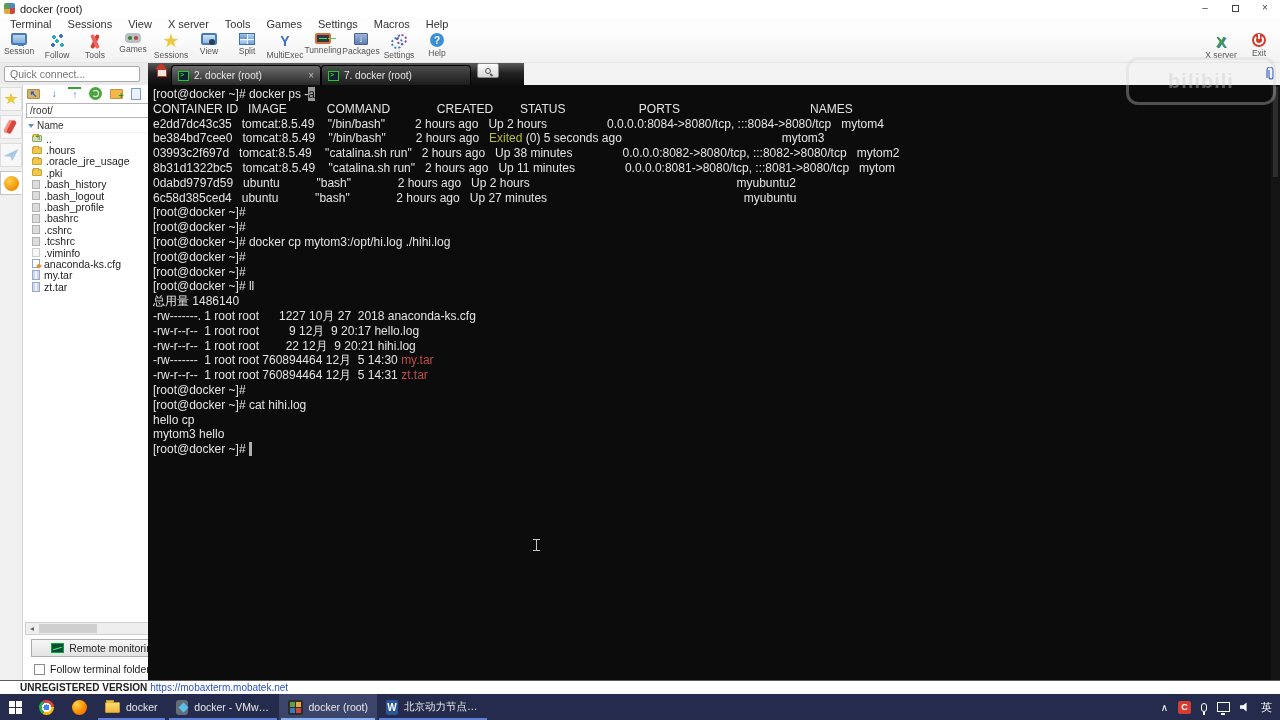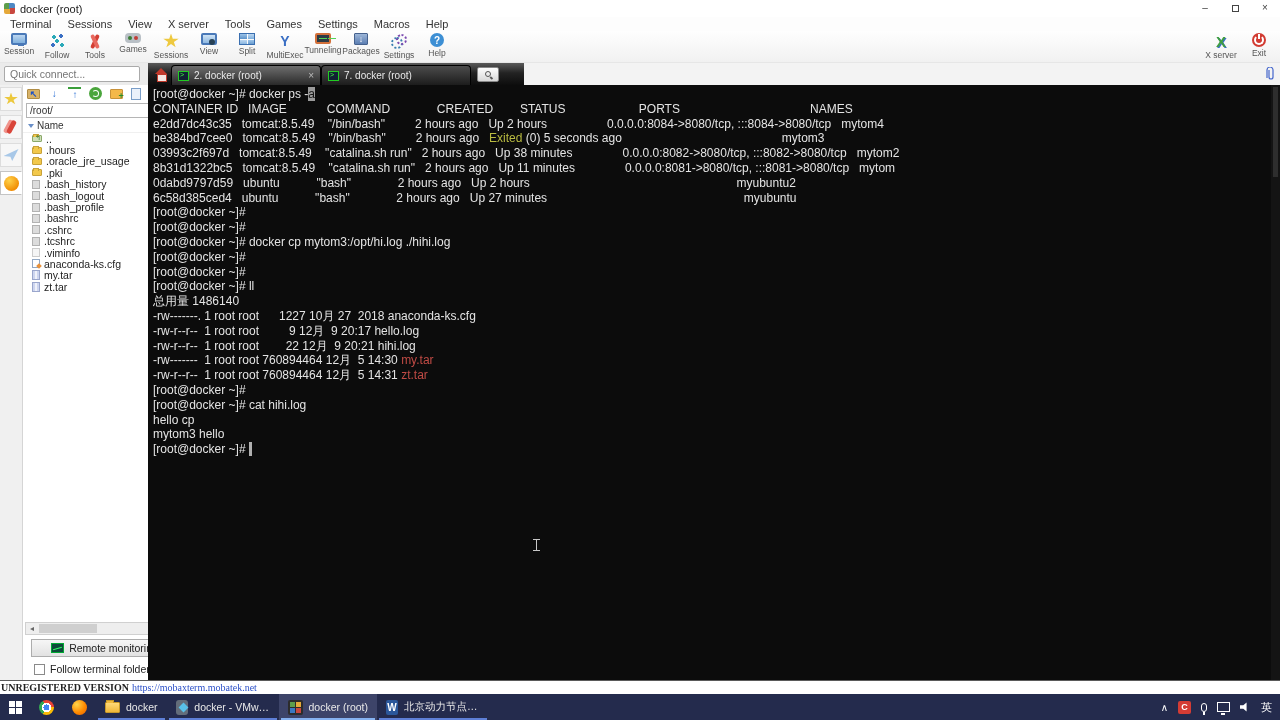--- a/index.html
+++ b/index.html
@@ -54,21 +54,21 @@
   .ic-exit::after{content:"";position:absolute;width:6px;height:6px;border:2px solid #fff;border-radius:50%;border-top-color:transparent;}
   .ic-exit::before{content:"";position:absolute;width:2px;height:5px;background:#fff;top:1px;z-index:2;}
   .watermark{position:absolute;right:4px;top:26px;width:150px;height:48px;pointer-events:none;z-index:3;
     border:3px solid rgba(210,210,210,.35);border-radius:12px;display:flex;align-items:center;justify-content:center;
     font-size:20px;font-weight:bold;color:rgba(200,200,200,.4);letter-spacing:1px;}
 
   
   .sessionrow{height:22px;display:flex;background:#f0f0f0;}
   .qc-zone{width:148px;background:#ebebeb;display:flex;align-items:center;padding:0 4px;}
   .qc-input{width:136px;height:16px;border:1px solid #aaa;border-radius:2px;background:#fff;font-size:10.5px;color:#888;padding:0 5px;font-family:"Liberation Sans",sans-serif;}
-  .tabstrip{width:376px;background:linear-gradient(#5a5a5a,#232323 45%,#0d0d0d);display:flex;align-items:center;padding-left:3px;}
+  .tabstrip{width:376px;background:linear-gradient(#5a5a5a,#232323 45%,#0d0d0d);display:flex;padding-left:3px;}
   .home-ico{width:14px;height:13px;position:relative;margin:0 3px;}
   .home-ico::before{content:"";position:absolute;left:1px;top:0;border-left:6px solid transparent;border-right:6px solid transparent;border-bottom:6px solid #c0392b;}
   .home-ico::after{content:"";position:absolute;left:3px;top:6px;width:8px;height:6px;background:#f4e6e1;border:1px solid #c0392b;}
   .tab{height:20px;margin-top:2px;width:150px;display:flex;align-items:center;padding:0 6px;border-radius:4px 4px 0 0;font-size:10px;color:#e8e8e8;background:linear-gradient(#4c4c4c,#1c1c1c);border:1px solid #000;border-bottom:none;}
   .tab.active{background:linear-gradient(#6d6d6d,#2a2a2a);}
   .tab-term-ico{width:11px;height:10px;background:#123;border:1px solid #2c2;margin-right:5px;position:relative;flex:none;}
   .tab-term-ico::after{content:">";color:#4f4;font-size:7px;position:absolute;left:1px;top:-1px;}
   .tab-close{margin-left:auto;color:#bbb;font-size:10px;padding-left:4px;}
   .tab-search-btn{width:22px;height:15px;margin-left:6px;border:1px solid #888;border-radius:2px;background:linear-gradient(#fdfdfd,#d8d8d8);display:flex;align-items:center;justify-content:center;}
   .mag{width:6px;height:6px;border:1.5px solid #555;border-radius:50%;position:relative;}
@@ -132,21 +132,21 @@
   .terminal pre{margin:0;padding:2px 0 0 5px;font-family:Liberation Sans, sans-serif;font-size:12px;line-height:14.8px;color:#e4e4e4;}
   .c-y{color:#b9bb41;} .c-r{color:#c04b45;}
   .c-s{background:#9a9a9a;color:#141414;} .c-cur{background:#b0b0b0;color:#b0b0b0;}
   .t-scroll{position:absolute;right:0;top:0;bottom:0;width:9px;background:#141414;}
   .t-scroll::after{content:"";position:absolute;top:2px;left:2px;width:5px;height:90px;background:#2e2e2e;}
   .ibeam{position:absolute;left:384px;top:454px;width:9px;height:12px;pointer-events:none;}
   .ibeam::before{content:"";position:absolute;left:4px;top:0;width:1px;height:12px;background:#c8c8c8;}
   .ibeam::after{content:"";position:absolute;left:1px;top:0;width:7px;height:1px;background:#c8c8c8;box-shadow:0 11px 0 #c8c8c8;}
 
   
-  .statusbar{height:14px;background:#fff;border-top:1px solid #5a5a5a;display:flex;align-items:center;font-size:10px;color:#222;padding-left:1px;gap:3px;white-space:nowrap;font-family:Liberation Serif, serif;}
+  .statusbar{height:14px;background:#fff;border-top:1px solid #5a5a5a;display:flex;align-items:center;font-size:10px;color:#222;padding-left:20px;gap:3px;white-space:nowrap;}
   .sb-bold{font-weight:bold;}
   .sb-link{color:#2b50c8;}
 
   
   .taskbar{height:26px;background:#242b4d;display:flex;align-items:stretch;color:#e8e8e8;}
   .tk-start{width:30px;display:flex;align-items:center;justify-content:center;}
   .win-logo{width:13px;height:13px;background:
      linear-gradient(#fff,#fff) 0 0/6px 6px,linear-gradient(#fff,#fff) 7px 0/6px 6px,
      linear-gradient(#fff,#fff) 0 7px/6px 6px,linear-gradient(#fff,#fff) 7px 7px/6px 6px;background-repeat:no-repeat;}
   .tk-item{display:flex;align-items:center;gap:6px;padding:0 9px;font-size:10.5px;position:relative;max-width:112px;}
@@ -199,20 +199,21 @@
       <span class="menu-item">View</span>
       <span class="menu-item">X server</span>
       <span class="menu-item">Tools</span>
       <span class="menu-item">Games</span>
       <span class="menu-item">Settings</span>
       <span class="menu-item">Macros</span>
       <span class="menu-item">Help</span>
     </div>
 
   <div class="toolbar">
+    <div class="watermark">bilibili</div>
     <div style="display:flex" id="tb-left">
         <div class="tb-item">
           <span class="tbi ic-session"></span>
           <span class="tb-label">Session</span>
         </div>
         <div class="tb-item">
           <span class="tbi ic-servers"></span>
           <span class="tb-label">Follow</span>
         </div>
         <div class="tb-item">

